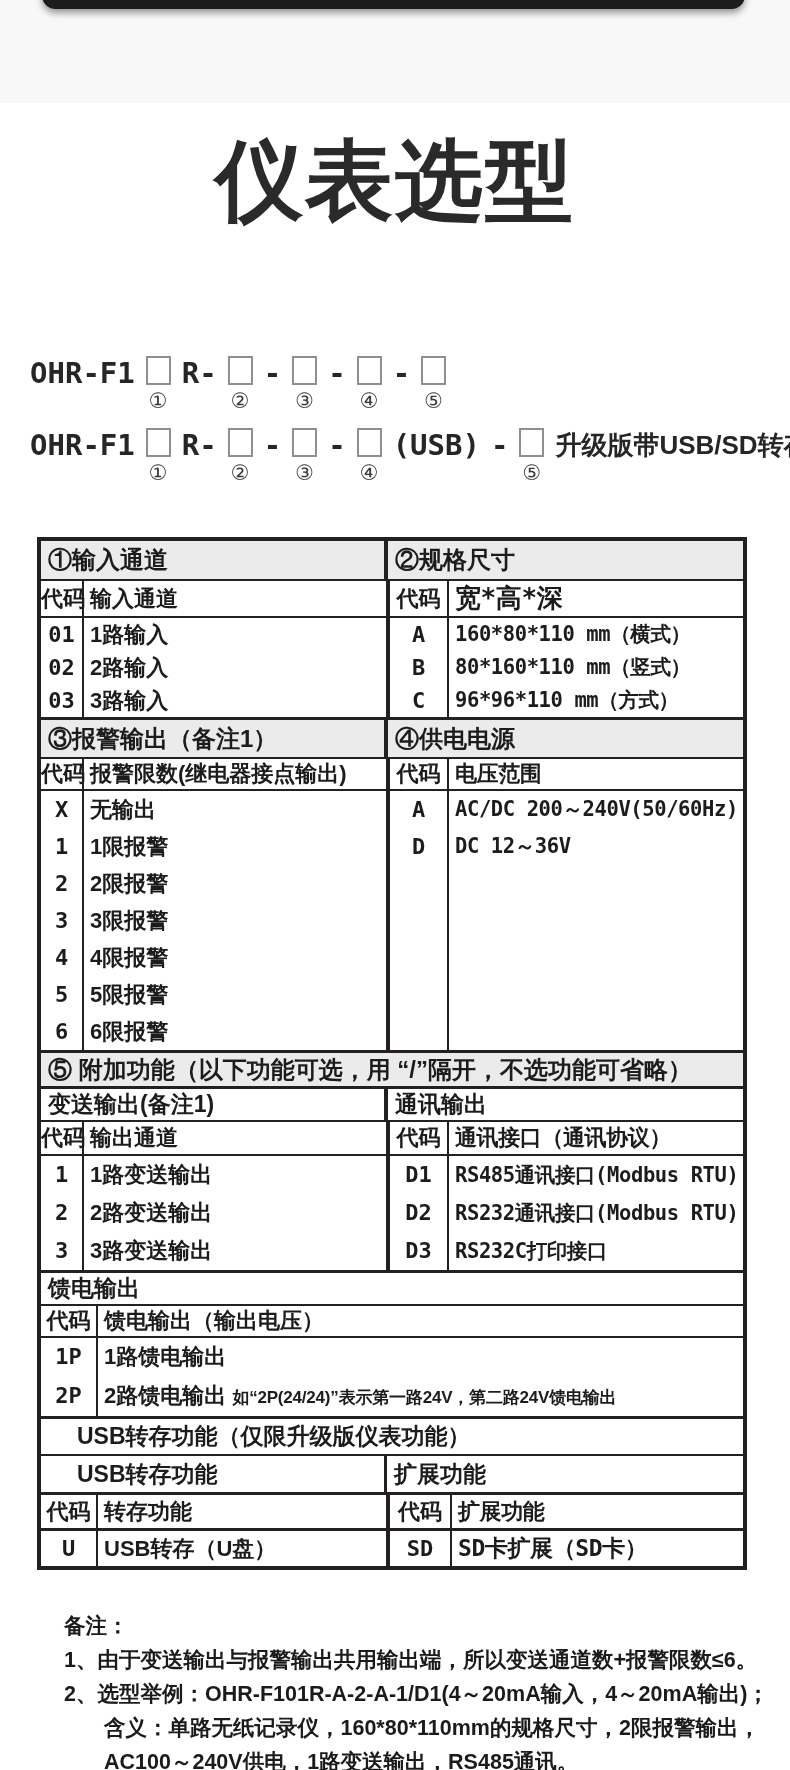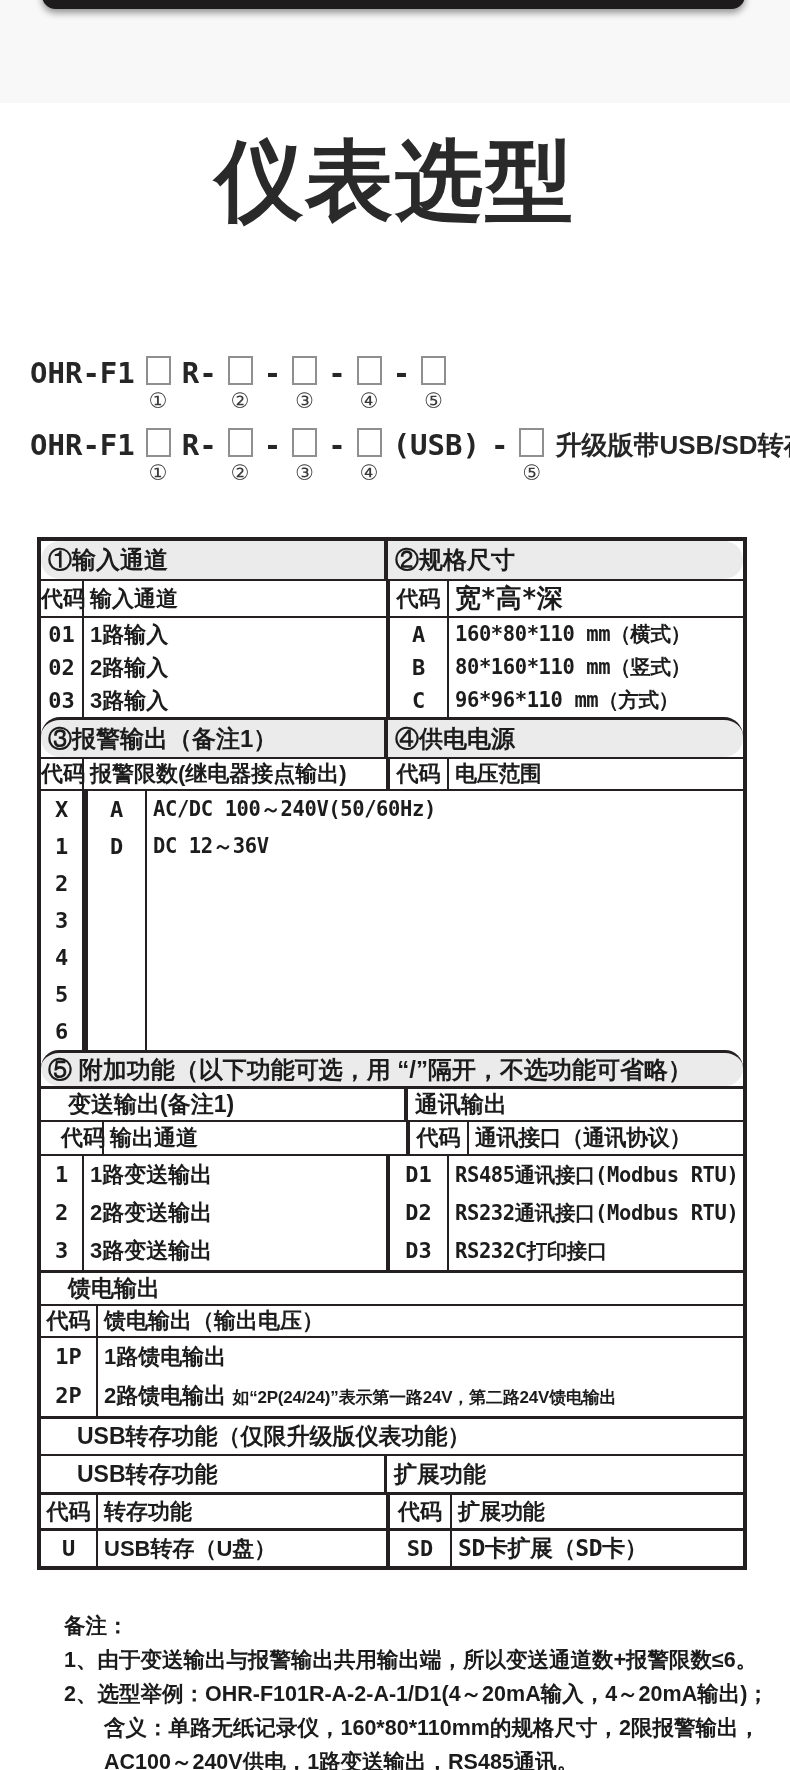--- a/index.html
+++ b/index.html
@@ -37,42 +37,42 @@
   .usb-note { font-family:"Liberation Sans", sans-serif; font-size:26px; font-weight:bold; white-space:nowrap; letter-spacing:0px; }
   
   .sel-table {
     position:absolute; left:37px; top:537px; width:710px;
     border:4px solid #242021; box-sizing:border-box;
     font-size:22px; font-weight:bold; color:#1c1c1c;
   }
   .row { display:flex; align-items:stretch; box-sizing:border-box; }
   .bt2 { border-top:2px solid #242021; }
   .bt3 { border-top:3px solid #242021; }
-  .band { background:#ebebeb;border-radius:19px; }
+  .band { background:#ebebeb; }
   .cell { display:flex; align-items:center; box-sizing:border-box; }
   .cw1 { width:343px; }           
   .cw2 { flex:1; border-left:4px solid #242021; } 
   .pad { padding-left:7px; }
   .band .cell { font-size:24px; }
   
   .cc  { width:41px;  border-right:2px solid #242021; text-align:center; display:flex; flex-direction:column; justify-content:space-between; }
   .ccw { width:55px; }
   .cd  { width:302px; display:flex; flex-direction:column; justify-content:center; box-sizing:border-box; padding-left:6px; }
   .cc2 { width:57px; border-left:4px solid #242021; border-right:2px solid #242021; text-align:center; display:flex; flex-direction:column; justify-content:flex-start; }
   .cd2 { flex:1; display:flex; flex-direction:column; justify-content:flex-start; padding-left:6px; }
   .vcenter { justify-content:center; }
   .ln { white-space:nowrap; }
   .code-font, .cc .ln, .cc2 .ln { font-family:"DejaVu Sans Mono", monospace; }
   .cd2 .ln { font-family:"DejaVu Sans Mono", monospace; font-size:20.5px; letter-spacing:-0.4px; }
   .h33 .ln { height:33px; line-height:33px; }
   .h37 .ln { height:37px; line-height:37px; }
   .h38l .ln { height:38px; line-height:38px; }
   .row-h38 { min-height:38px; }
   .row-h36 { min-height:36px; }
-  .row-h34 { min-height:34px;padding-left:20px; }
+  .row-h34 { min-height:34px; }
   .row-h32 { min-height:32px; }
   .row-h30 { min-height:30px; }
   .row-h40 { min-height:40px; }
   .small-note { font-size:17px; letter-spacing:-0.2px; }
   .indent { padding-left:36px; }
   
   .notes { position:absolute; left:64px; top:1614px; width:700px; font-size:21.5px; font-weight:bold; color:#1b1b1b; }
   .notes .nline { margin-bottom:9px; line-height:25px; white-space:nowrap; }
   .notes .cont { padding-left:40px; }
 </style>
@@ -212,26 +212,35 @@
   <div class="row bt2 h37">
     <div class="cc" style="justify-content:flex-start">
       <div class="ln">X</div>
       <div class="ln">1</div>
       <div class="ln">2</div>
       <div class="ln">3</div>
       <div class="ln">4</div>
       <div class="ln">5</div>
       <div class="ln">6</div>
     </div>
+    <div class="cd" style="justify-content:flex-start">
+      <div class="ln">无输出</div>
+      <div class="ln">1限报警</div>
+      <div class="ln">2限报警</div>
+      <div class="ln">3限报警</div>
+      <div class="ln">4限报警</div>
+      <div class="ln">5限报警</div>
+      <div class="ln">6限报警</div>
+    </div>
     <div class="cc2">
       <div class="ln">A</div>
       <div class="ln">D</div>
     </div>
     <div class="cd2">
-      <div class="ln">AC/DC 100～240V(50/60Hz)</div>
+      <div class="ln">AC/DC 200～240V(50/60Hz)</div>
       <div class="ln">DC 12～36V</div>
     </div>
   </div>
 
   <div class="row band bt3 row-h36">
     <div class="cell pad" style="width:100%">⑤ 附加功能（以下功能可选，用 “/”隔开，不选功能可省略）</div>
   </div>
 
   <div class="row bt3 row-h34">
     <div class="cell cw1 pad" style="font-size:23px">变送输出(备注1)</div>

